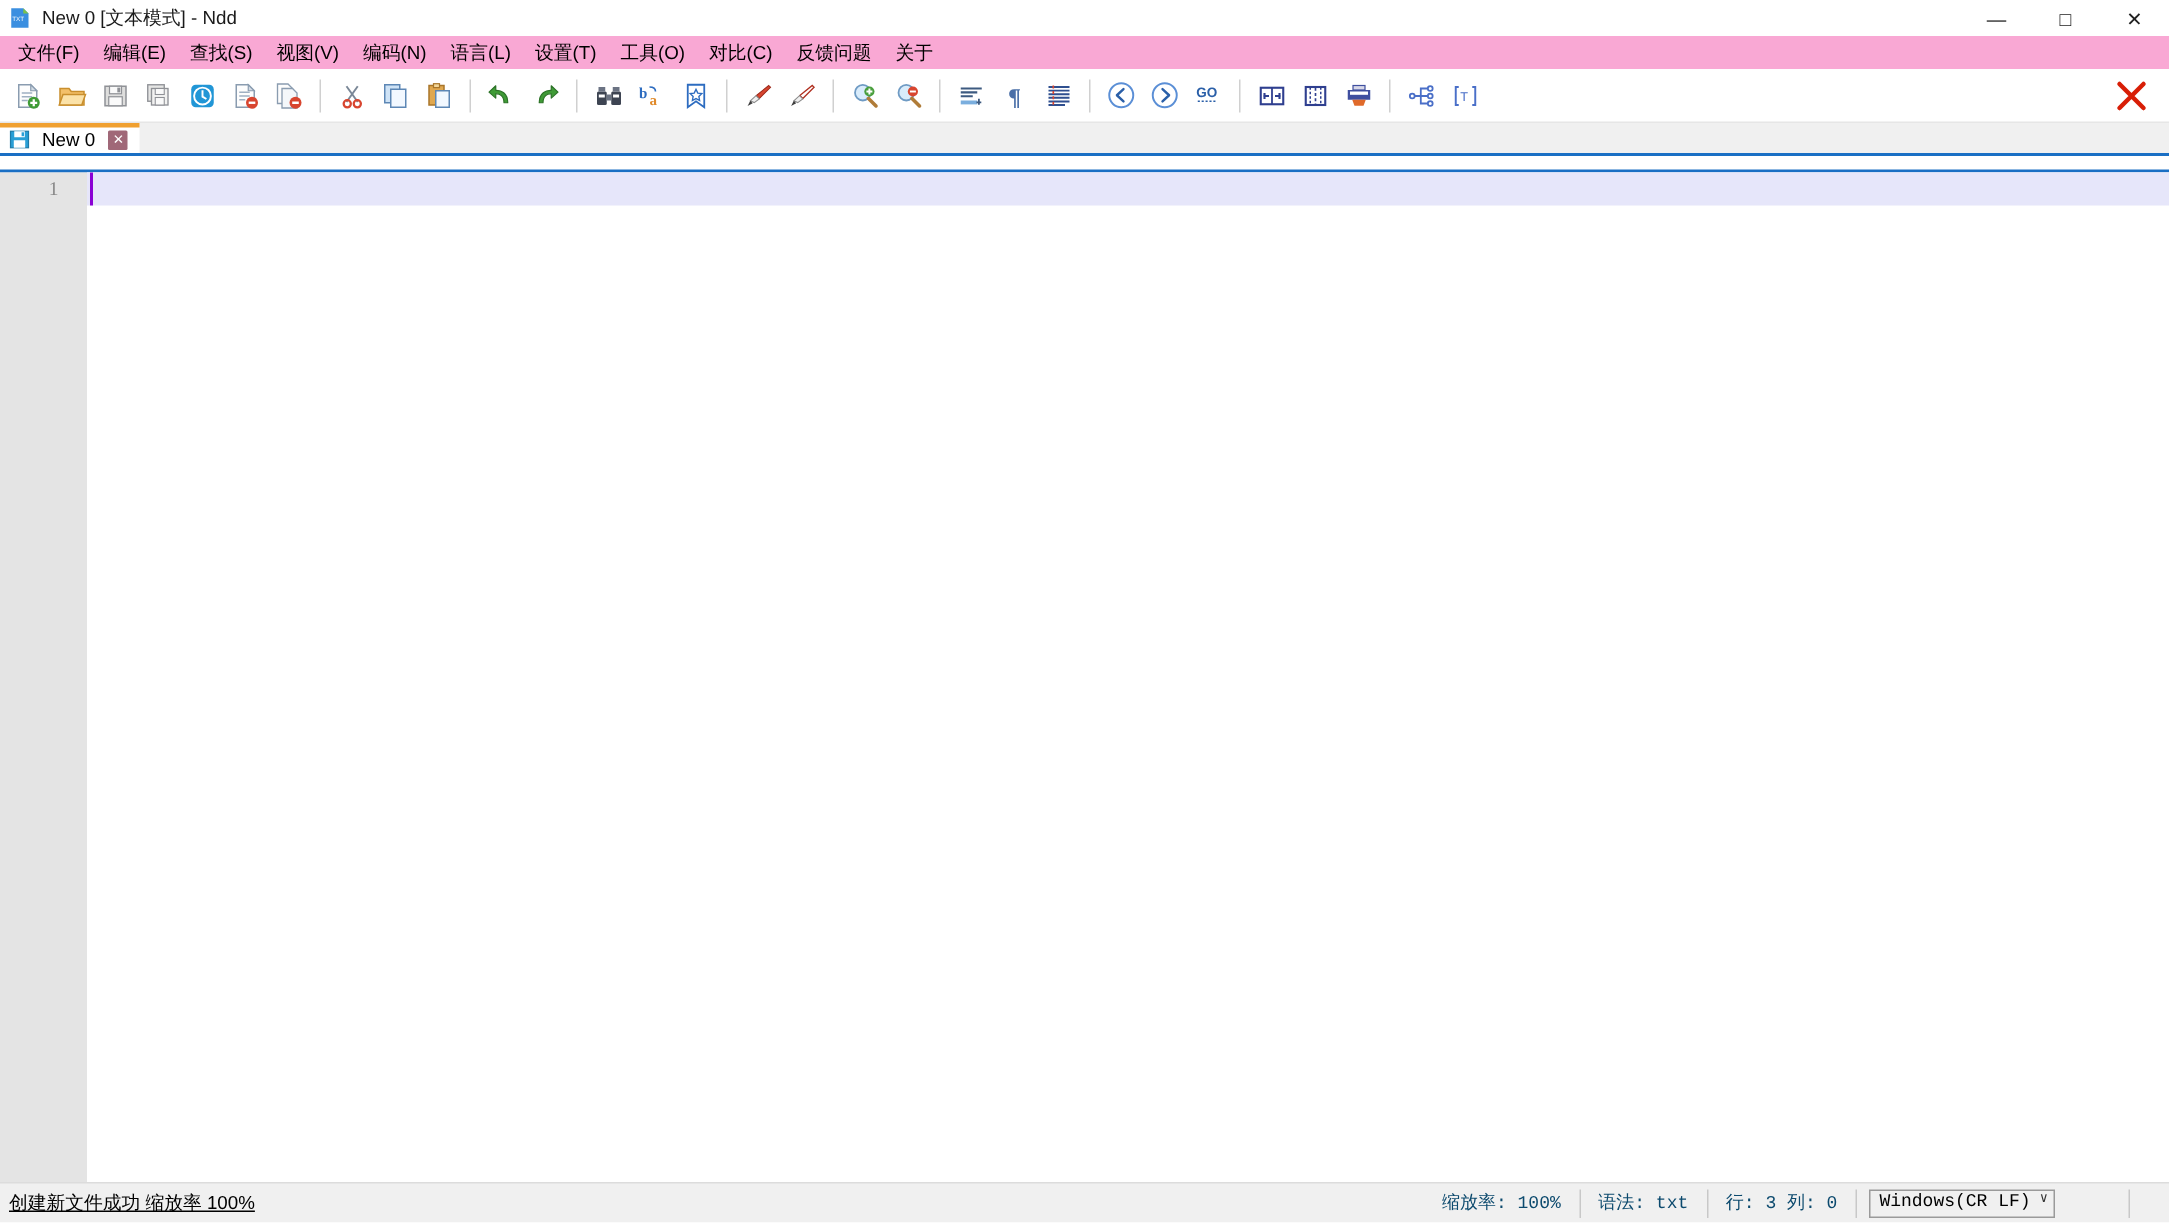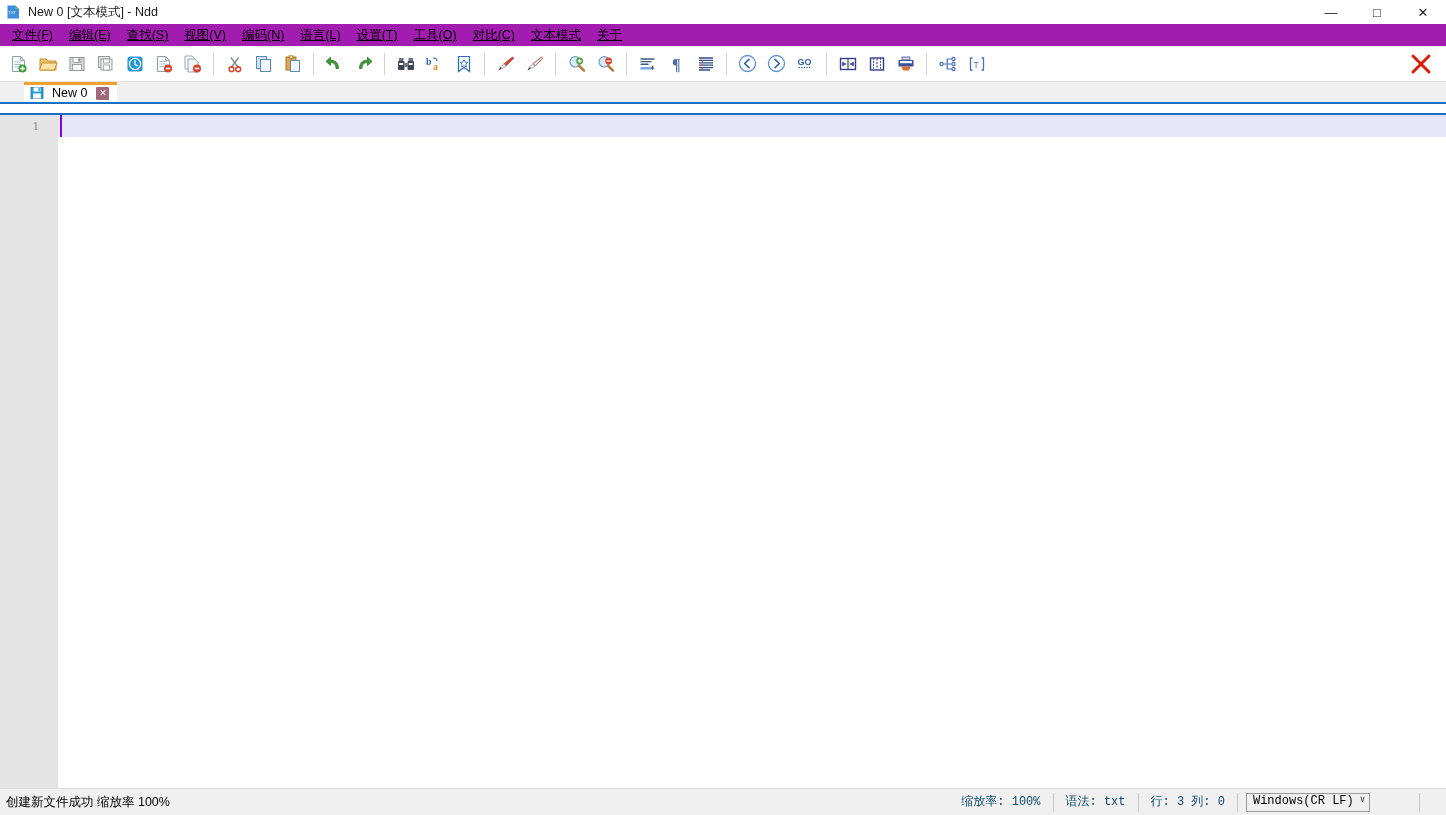--- a/index.html
+++ b/index.html
@@ -31,24 +31,23 @@
   .win-btns { position: absolute; right: 0; top: 0; height: 24px; display: flex; }
   .win-btn {
     width: 46px; height: 24px;
     display: flex; align-items: center; justify-content: center;
     font-size: 13px; color: #222;
   }
 
   
   #menubar {
     height: 22px; width: 100%;
-    background: #a21caf;
+    background: #f9a8d4;
     display: flex; align-items: center;
     padding-left: 4px;
-    text-decoration: underline;
   }
   .menu-item {
     font-size: 12.5px; color: #000;
     padding: 2px 8px;
     line-height: 18px;
     white-space: nowrap;
     cursor: default;
   }
 
   
@@ -75,21 +74,20 @@
     display: flex; align-items: center; justify-content: center;
     flex: none;
   }
 
   
   #tabbar {
     height: 22px; width: 100%;
     background: #f0f0f0;
     display: flex; align-items: center;
     position: relative;
-    padding-left: 24px;
   }
   .tab {
     display: flex; align-items: center;
     background: #ffffff;
     padding: 0 6px 0 4px;
     height: 22px;
     position: relative;
     min-width: 93px;
   }
   .tab.active::before {
@@ -147,21 +145,21 @@
   
   #statusbar {
     position: absolute; bottom: 0; left: 0; right: 0;
     height: 27px;
     background: #f0f0f0;
     border-top: 1px solid #dcdcdc;
     display: flex; align-items: center;
   }
   .sb-msg {
     font-size: 12.5px; color: #000;
-    padding-left: 6px; white-space: nowrap;
+    padding-left: 6px; white-space: nowrap; text-decoration: underline;
   }
   .sb-spacer { flex: 1 1 auto; }
   .sb-cell {
     font-family: "Liberation Mono", monospace;
     font-size: 12px; color: #0c4a6e;
     padding: 0 12px;
     height: 32px; line-height: 27px;
     white-space: nowrap;
     display: flex; align-items: center;
   }
@@ -207,21 +205,21 @@
 <div id="menubar">
   <div class="menu-item">文件(F)</div>
   <div class="menu-item">编辑(E)</div>
   <div class="menu-item">查找(S)</div>
   <div class="menu-item">视图(V)</div>
   <div class="menu-item">编码(N)</div>
   <div class="menu-item">语言(L)</div>
   <div class="menu-item">设置(T)</div>
   <div class="menu-item">工具(O)</div>
   <div class="menu-item">对比(C)</div>
-  <div class="menu-item">文本模式</div>
+  <div class="menu-item">反馈问题</div>
   <div class="menu-item">关于</div>
 </div>
 
 <div id="toolbar">
 
   <div class="tb-btn">
     <svg width="20" height="20" viewBox="0 0 20 20">
       <path d="M3.5 2.5 h8 l4 4 v11 h-12 z" fill="#fdfdfd" stroke="#8a9cb0" stroke-width="1"></path>
       <path d="M11.5 2.5 l4 4 h-4 z" fill="#d5dde6" stroke="#8a9cb0" stroke-width="0.8"></path>
       <path d="M5.5 8 h7 M5.5 10.5 h7 M5.5 13 h4" stroke="#9fb0c2" stroke-width="0.9"></path>

